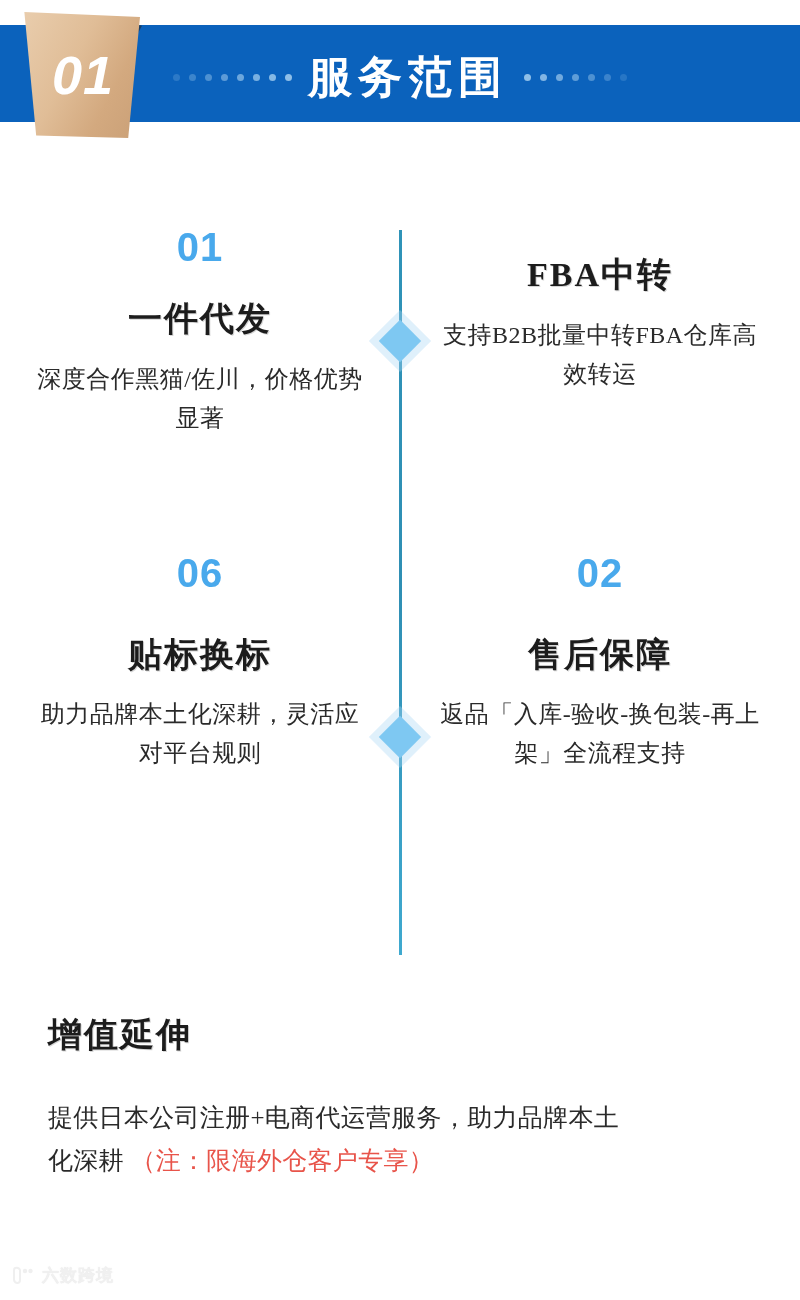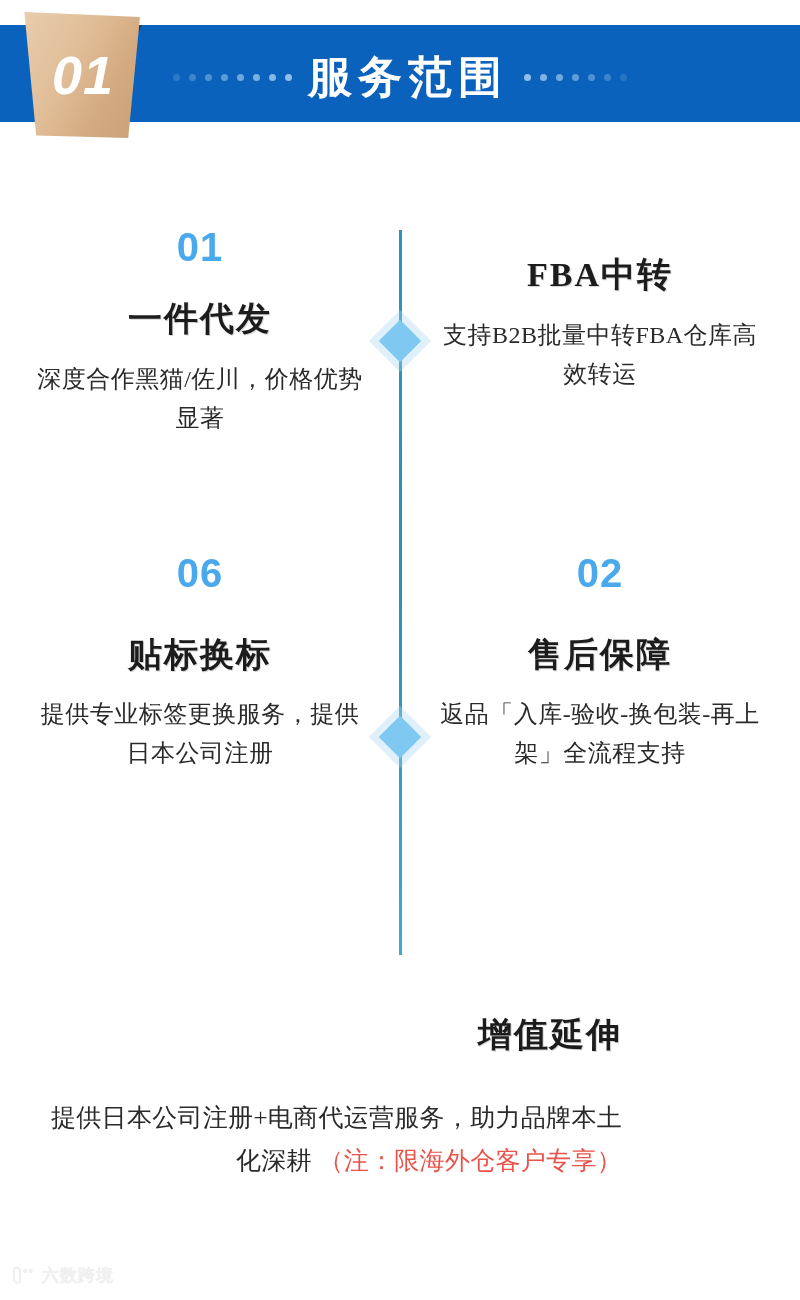--- a/index.html
+++ b/index.html
@@ -192,21 +192,21 @@
   }
   .row-2 { margin-top: 113px; }
   .row-2 .cell-title { margin-top: 40px; }
 
   
   .bottom {
     position: absolute;
     left: 0;
     top: 1012px;
     width: 670px;
-    text-align: right;
+    text-align: left;
     padding: 0 48px;
     box-sizing: border-box;
   }
   .bottom-title {
     color: #1c1c1c;
     font-family: "Liberation Serif", serif;
     font-weight: bold;
     font-size: 34px;
     letter-spacing: 2px;
     text-shadow: 1px 1px 0 rgba(120,120,120,0.30);
@@ -297,21 +297,21 @@
     <div class="cell">
       <div class="cell-title">FBA中转</div>
       <div class="cell-desc">支持B2B批量中转FBA仓库高效转运</div>
     </div>
   </div>
 
   <div class="grid-row row-2">
     <div class="cell">
       <div class="cell-num">06</div>
       <div class="cell-title">贴标换标</div>
-      <div class="cell-desc">提供专业标签更换服务，提供日本公司注册</div>
+      <div class="cell-desc">助力品牌本土化深耕，灵活应对平台规则</div>
     </div>
     <div class="cell">
       <div class="cell-num">02</div>
       <div class="cell-title">售后保障</div>
       <div class="cell-desc">返品「入库-验收-换包装-再上架」全流程支持</div>
     </div>
   </div>
 </div>
 
 <div class="bottom">

